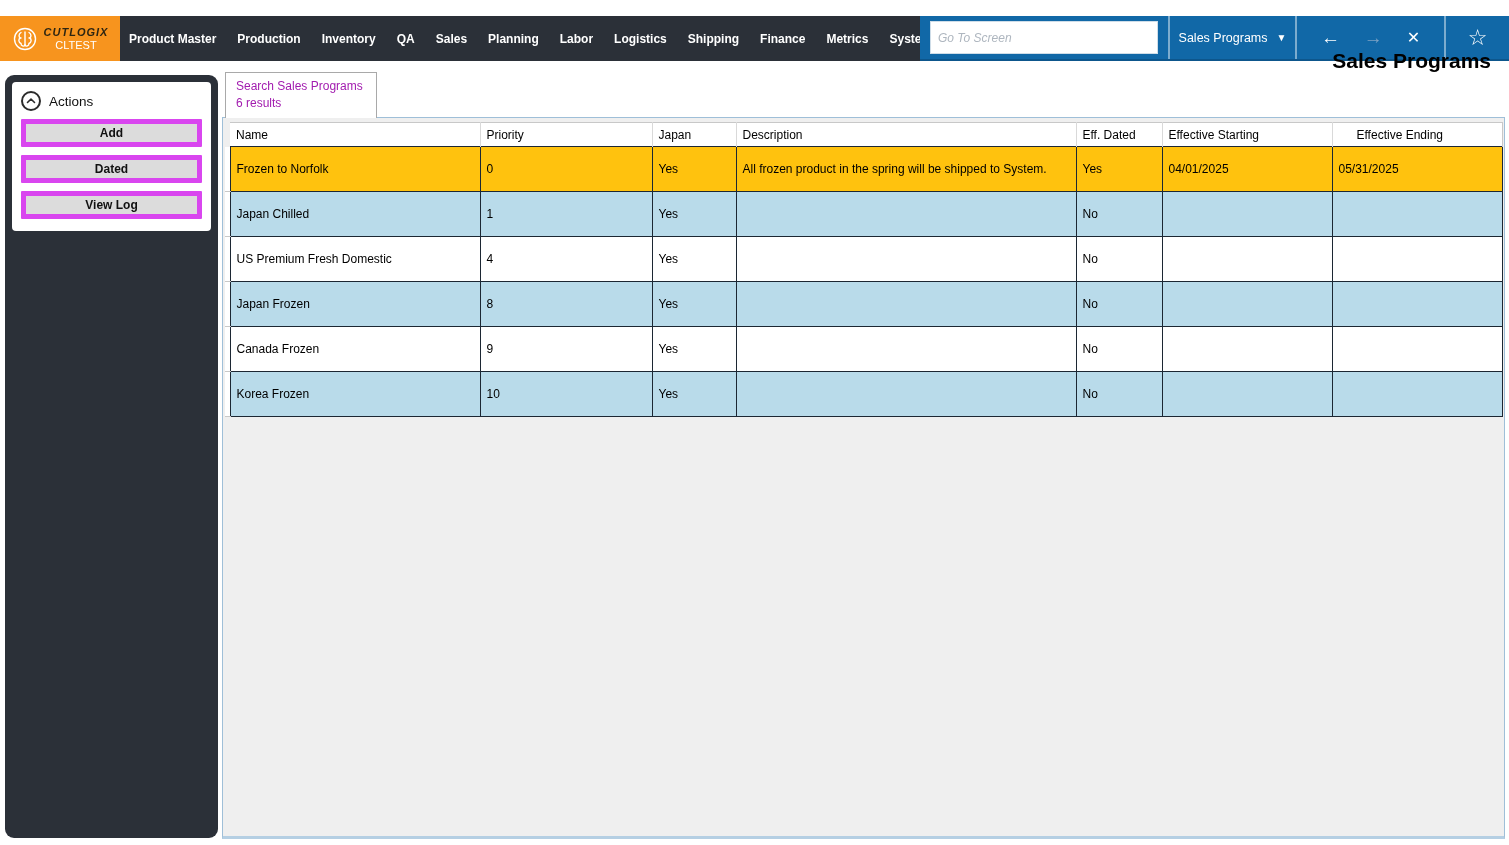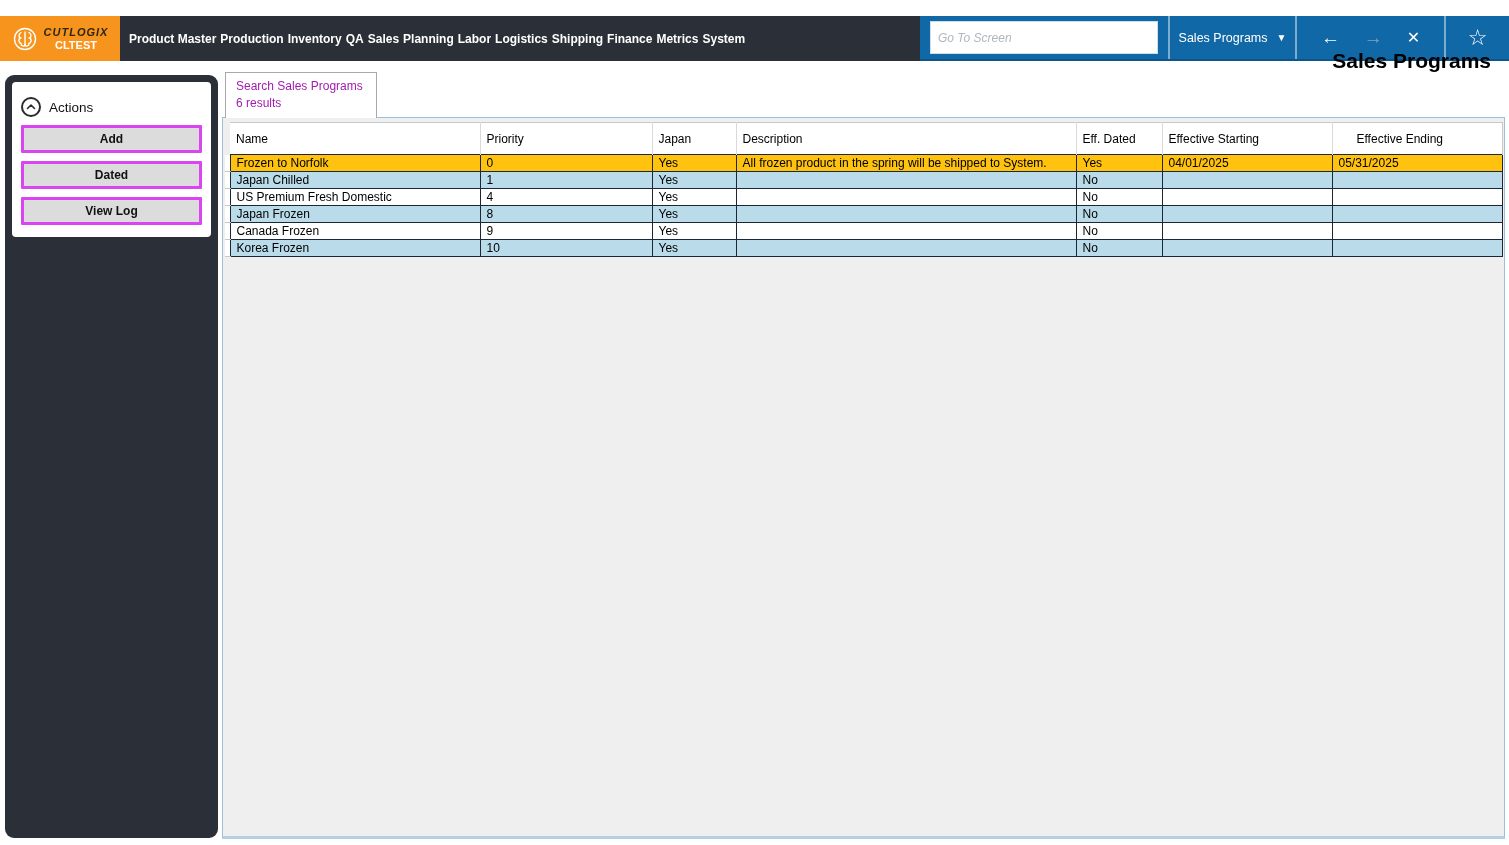--- a/index.html
+++ b/index.html
@@ -11,22 +11,22 @@
   }
 
   
   .topbar { position:absolute; left:0; top:16px; width:1509px; height:45px;
             background:#2b3038; display:flex; }
   .brand { width:120px; height:45px; background:#f7941e; display:flex;
            align-items:center; justify-content:center; gap:6px; flex:none; }
   .brand-icon svg { display:block; }
   .brand-text { display:flex; flex-direction:column; align-items:center; line-height:1.1; }
   .brand-name { font-style:italic; font-weight:bold; font-size:11px; color:#2e2612; letter-spacing:1px; }
-  .brand-env  { color:#ffffff; font-weight:bold; font-size:11px; }
-  .main-nav { flex:1; display:flex; align-items:center; gap:4px; padding-left:9px; overflow:hidden; }
+  .brand-env  { color:#ffffff; font-weight:normal; font-size:11px; }
+  .main-nav { flex:1; display:flex; align-items:center; gap:21px; padding-left:9px; overflow:hidden; }
   .nav-item { color:#ffffff; font-weight:bold; font-size:12px; white-space:nowrap; cursor:pointer; }
 
   .blue-zone { width:589px; flex:none; background:#1168a7; display:flex; align-items:stretch;
                border-bottom:2px solid #0d568c; }
   .bz-section { display:flex; align-items:center; }
   .bz-divider { width:2px; background:rgba(255,255,255,0.45); margin:0; flex:none; }
   .goto-section { width:248px; justify-content:center; }
   .goto-input { width:228px; height:33px; border:1px solid #cfdde8; background:#ffffff;
                 font-family:"Liberation Sans",sans-serif; font-size:12px; font-style:italic;
                 color:#333; padding:0 7px; outline:none; }
@@ -41,43 +41,43 @@
   .star-section { flex:1; justify-content:center; }
   .star-btn { color:#ffffff; font-size:22px; cursor:pointer; line-height:1; }
 
   
   .page-title { position:absolute; top:49px; right:18px; font-size:21px; font-weight:bold; color:#000; }
 
   
   .sidebar { position:absolute; left:5px; top:75px; width:213px; height:763px;
              background:#2b3038; border-radius:9px; }
   .actions-card { margin:7px; background:#ffffff; border-radius:4px; padding:7px 9px 4px 9px; }
-  .actions-header { display:flex; align-items:center; gap:8px; margin:8px 0 4px 0; }
+  .actions-header { display:flex; align-items:center; gap:8px; margin:2px 0 4px 0; }
   .collapse-circle { width:20px; height:20px; border:2px solid #2b2b2b; border-radius:50%;
                      display:flex; align-items:center; justify-content:center; cursor:pointer; flex:none; }
   .actions-title { font-size:13.5px; color:#111; }
   .action-btn { display:block; width:100%; height:28px; margin:8px 0; background:#dcdcdc;
-                border:3px solid #d946ef; border-radius:1px; font-family:"Liberation Sans",sans-serif;
+                border:5px solid #d946ef; border-radius:1px; font-family:"Liberation Sans",sans-serif;
                 font-weight:bold; font-size:12px; color:#111; cursor:pointer; }
 
   
   .tab { position:absolute; left:225px; top:72px; width:152px; height:46px; background:#ffffff;
          border:1px solid #a9a9a9; border-bottom:none; z-index:2; padding:5px 10px; cursor:pointer; }
   .tab-title, .tab-results { font-size:12px; color:#a21caf; line-height:17px; white-space:nowrap; }
 
   .content-panel { position:absolute; left:222px; top:117px; width:1283px; height:722px;
                    background:#efefef; border:1px solid #9fbfd8; border-bottom:3px solid #b5cfe3; }
 
   table.grid { border-collapse:collapse; table-layout:fixed; width:1277px; margin:4px 2px 0 2px;
                font-size:12px; background:transparent; }
-  .grid th { background:#ffffff; font-weight:normal; text-align:left; padding:2px 6px; height:32px;
+  .grid th { background:#ffffff; font-weight:normal; text-align:left; padding:2px 6px; height:24px;
              border-right:1px solid #d9d9d9; border-top:1px solid #c8c8c8; color:#000;
              white-space:nowrap; overflow:hidden; cursor:pointer; }
   .grid th:last-child { border-right:1px solid #c8c8c8;padding-left:24px; }
-  .grid td { padding:1px 6px; height:16px; border:1px solid #1c2733; white-space:nowrap;
+  .grid td { padding:15px 6px; height:16px; border:1px solid #1c2733; white-space:nowrap;
              overflow:hidden; color:#000; }
   .grid td.gutter { background:#ffffff; border:none; border-bottom:1px solid #c8c8c8; padding:0; }
   .grid th.gutter { border:none; background:transparent; padding:0; }
   .grid tr.selected td:not(.gutter) { background:#ffc20e; }
   .grid tr.alt td:not(.gutter) { background:#b9dbea;margin-left:37px; }
   .grid tr.plain td:not(.gutter) { background:#ffffff; }
   .grid tr { cursor:pointer; }
 </style>
 </head>
 <body>

